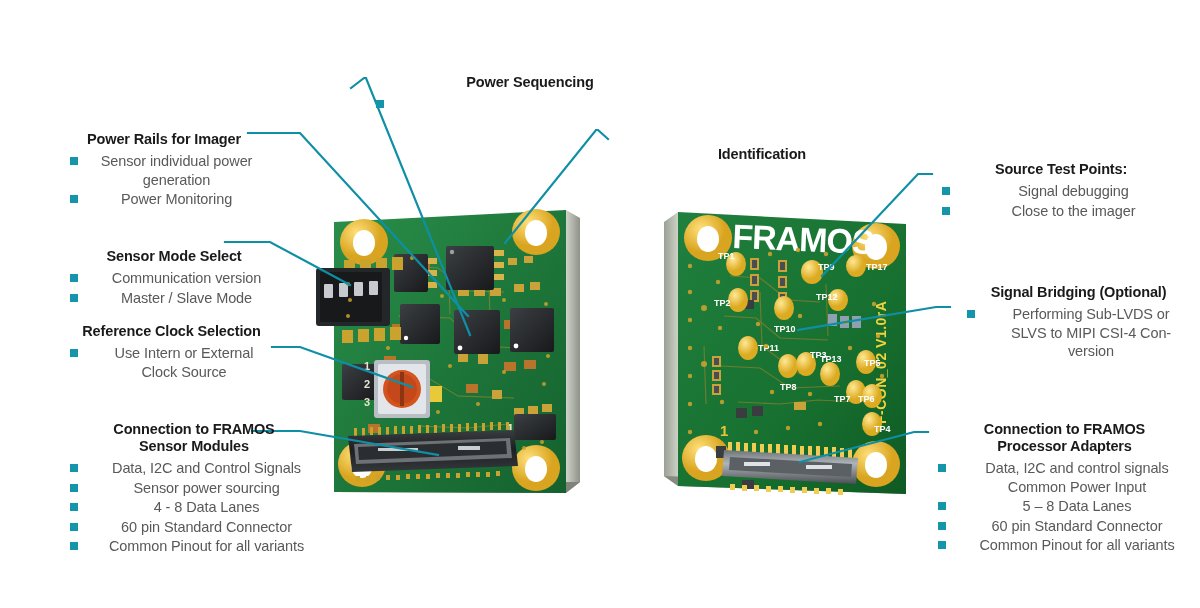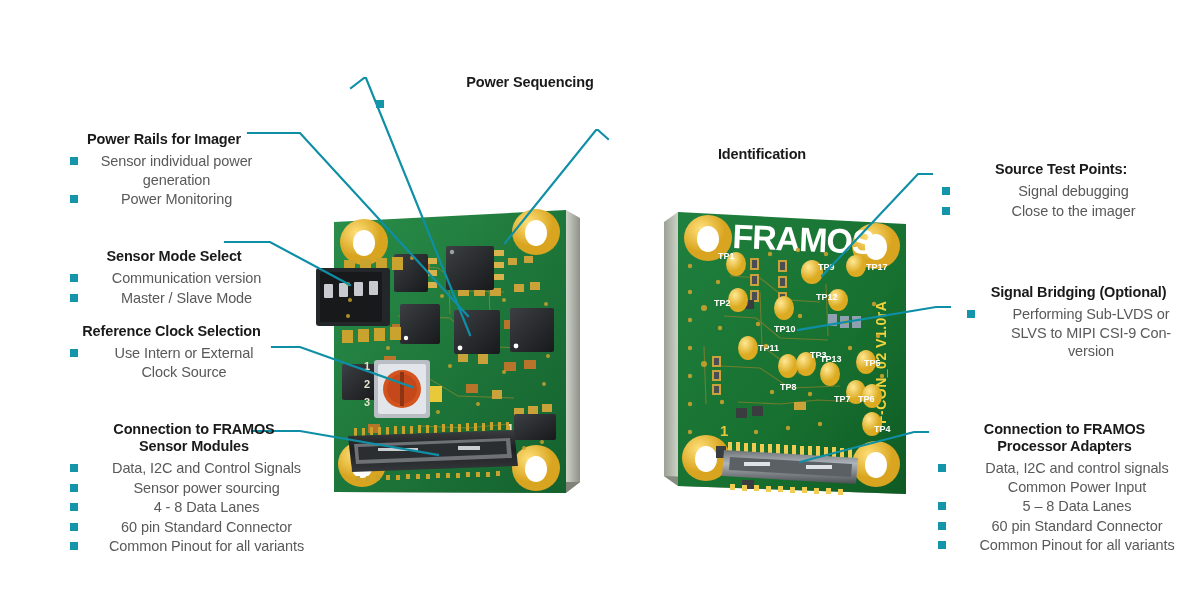--- a/index.html
+++ b/index.html
@@ -586,21 +586,21 @@
       </div>
     </div>
   </div>
 
   <div class="callout" style="left:954px; top:284px; width:235px;margin-left:7px;">
     <div class="head">Signal Bridging (Optional)</div>
     <div class="bullets">
       <div class="bullet">
         <span class="sq"></span>
         <span class="txt">Performing Sub-LVDS or</span>
-        <span class="txt cont">SLVS to MIPI CSI-9 Con-</span>
+        <span class="txt cont">SLVS to MIPI CSI-4 Con-</span>
         <span class="txt cont">version</span>
       </div>
     </div>
   </div>
 
   <div class="callout" style="left:932px; top:421px; width:265px;">
     <div class="head">Connection to FRAMOS</div>
     <div class="head">Processor Adapters</div>
     <div class="bullets">
       <div class="bullet">

